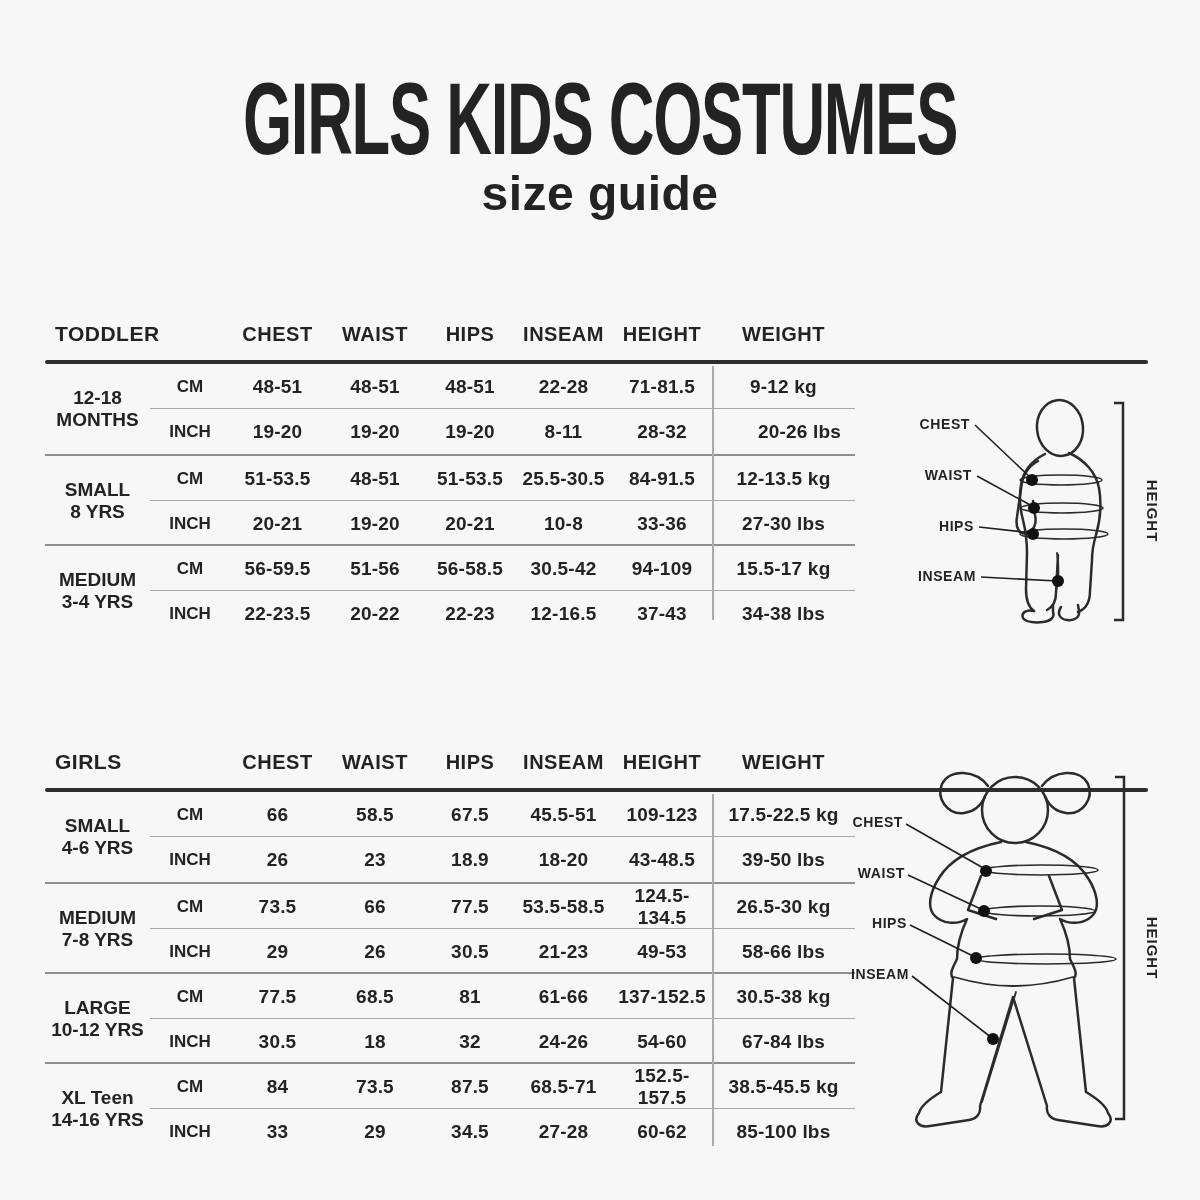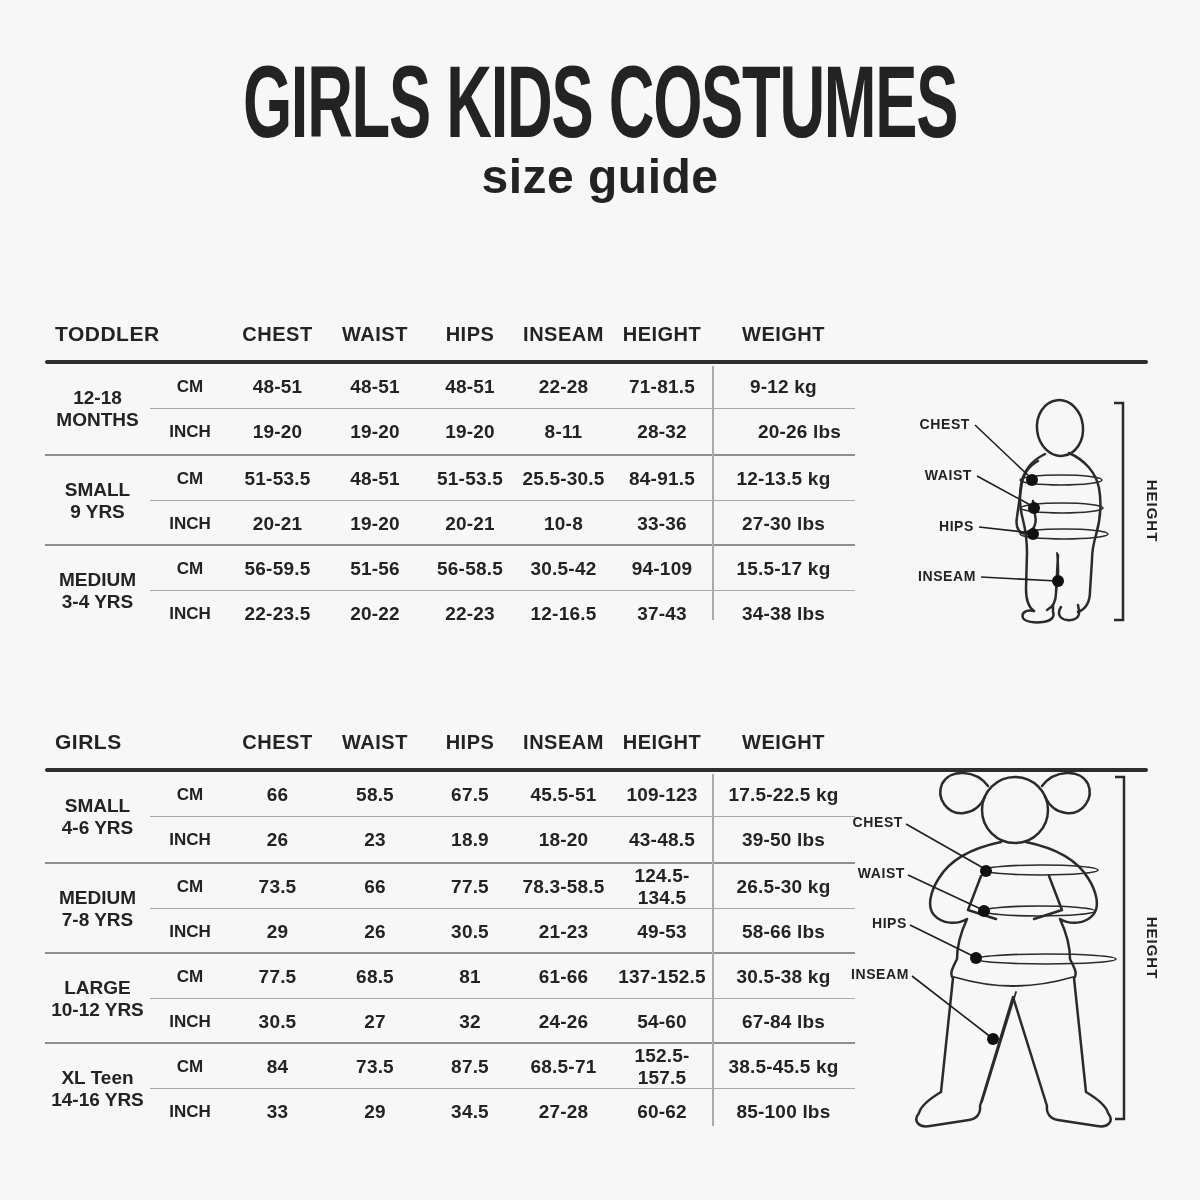--- a/index.html
+++ b/index.html
@@ -13,21 +13,21 @@
   html,body{background:var(--bg);}
   .page{
     position:relative;
     width:1200px;height:1200px;
     background:var(--bg);
     font-family:"Liberation Sans", sans-serif;
     color:var(--text);
     overflow:hidden;
   }
   
-  .page-header{position:absolute;top:51px;left:0;right:0;text-align:center;}
+  .page-header{position:absolute;top:68px;left:0;right:0;text-align:center;}
   .page-title{
     display:inline-block;
     font-size:102px;font-weight:bold;line-height:1.0;
     letter-spacing:-2px;white-space:nowrap;
     transform:scaleX(0.62);transform-origin:50% 50%;
   }
   .page-subtitle{
     font-size:48px;font-weight:bold;letter-spacing:0.5px;
     margin-top:-4px;
   }
@@ -122,21 +122,21 @@
           <div class="cell val-cell" style="grid-area: 2 / 4;">19-20</div>
           <div class="cell val-cell" style="grid-area: 2 / 5;">19-20</div>
           <div class="cell val-cell" style="grid-area: 2 / 6;">8-11</div>
           <div class="cell val-cell" style="grid-area: 2 / 7;">28-32</div>
           <div class="cell val-cell" style="grid-area: 2 / 8; padding-left: 32px;">20-26 lbs</div>
           <div class="inner-divider"></div>
         </div>
         <div class="t-group">
           <div class="cell size-cell">
             <div class="size-name">SMALL</div>
-            <div class="size-age">9 YRS</div>
+            <div class="size-age">8 YRS</div>
           </div>
           <div class="cell unit-cell" style="grid-area: 1 / 2;">CM</div>
           <div class="cell val-cell" style="grid-area: 1 / 3;">51-53.5</div>
           <div class="cell val-cell" style="grid-area: 1 / 4;">48-51</div>
           <div class="cell val-cell" style="grid-area: 1 / 5;">51-53.5</div>
           <div class="cell val-cell" style="grid-area: 1 / 6;">25.5-30.5</div>
           <div class="cell val-cell" style="grid-area: 1 / 7;">84-91.5</div>
           <div class="cell val-cell" style="grid-area: 1 / 8;">12-13.5 kg</div>
           <div class="cell unit-cell" style="grid-area: 2 / 2;">INCH</div>
           <div class="cell val-cell" style="grid-area: 2 / 3;">20-21</div>
@@ -164,21 +164,21 @@
           <div class="cell val-cell" style="grid-area: 2 / 4;">20-22</div>
           <div class="cell val-cell" style="grid-area: 2 / 5;">22-23</div>
           <div class="cell val-cell" style="grid-area: 2 / 6;">12-16.5</div>
           <div class="cell val-cell" style="grid-area: 2 / 7;">37-43</div>
           <div class="cell val-cell" style="grid-area: 2 / 8;">34-38 lbs</div>
           <div class="inner-divider"></div>
         </div>
         <div class="v-divider"></div>
       </div>
     </section>
-  <section class="size-table" data-table="1" style="top:716px">
+  <section class="size-table" data-table="1" style="top:736px">
       <div class="t-head">
         <div class="t-name">GIRLS</div>
         <div class="t-col">CHEST</div>
         <div class="t-col">WAIST</div>
         <div class="t-col">HIPS</div>
         <div class="t-col">INSEAM</div>
         <div class="t-col">HEIGHT</div>
         <div class="t-col">WEIGHT</div>
       </div>
       <div class="thick-rule"></div>
@@ -206,21 +206,21 @@
         </div>
         <div class="t-group">
           <div class="cell size-cell">
             <div class="size-name">MEDIUM</div>
             <div class="size-age">7-8 YRS</div>
           </div>
           <div class="cell unit-cell" style="grid-area: 1 / 2;">CM</div>
           <div class="cell val-cell" style="grid-area: 1 / 3;">73.5</div>
           <div class="cell val-cell" style="grid-area: 1 / 4;">66</div>
           <div class="cell val-cell" style="grid-area: 1 / 5;">77.5</div>
-          <div class="cell val-cell" style="grid-area: 1 / 6;">78.3-58.5</div>
+          <div class="cell val-cell" style="grid-area: 1 / 6;">53.5-58.5</div>
           <div class="cell val-cell" style="grid-area: 1 / 7;">124.5-134.5</div>
           <div class="cell val-cell" style="grid-area: 1 / 8;">26.5-30 kg</div>
           <div class="cell unit-cell" style="grid-area: 2 / 2;">INCH</div>
           <div class="cell val-cell" style="grid-area: 2 / 3;">29</div>
           <div class="cell val-cell" style="grid-area: 2 / 4;">26</div>
           <div class="cell val-cell" style="grid-area: 2 / 5;">30.5</div>
           <div class="cell val-cell" style="grid-area: 2 / 6;">21-23</div>
           <div class="cell val-cell" style="grid-area: 2 / 7;">49-53</div>
           <div class="cell val-cell" style="grid-area: 2 / 8;">58-66 lbs</div>
           <div class="inner-divider"></div>
@@ -232,21 +232,21 @@
           </div>
           <div class="cell unit-cell" style="grid-area: 1 / 2;">CM</div>
           <div class="cell val-cell" style="grid-area: 1 / 3;">77.5</div>
           <div class="cell val-cell" style="grid-area: 1 / 4;">68.5</div>
           <div class="cell val-cell" style="grid-area: 1 / 5;">81</div>
           <div class="cell val-cell" style="grid-area: 1 / 6;">61-66</div>
           <div class="cell val-cell" style="grid-area: 1 / 7;">137-152.5</div>
           <div class="cell val-cell" style="grid-area: 1 / 8;">30.5-38 kg</div>
           <div class="cell unit-cell" style="grid-area: 2 / 2;">INCH</div>
           <div class="cell val-cell" style="grid-area: 2 / 3;">30.5</div>
-          <div class="cell val-cell" style="grid-area: 2 / 4;">27</div>
+          <div class="cell val-cell" style="grid-area: 2 / 4;">18</div>
           <div class="cell val-cell" style="grid-area: 2 / 5;">32</div>
           <div class="cell val-cell" style="grid-area: 2 / 6;">24-26</div>
           <div class="cell val-cell" style="grid-area: 2 / 7;">54-60</div>
           <div class="cell val-cell" style="grid-area: 2 / 8;">67-84 lbs</div>
           <div class="inner-divider"></div>
         </div>
         <div class="t-group">
           <div class="cell size-cell">
             <div class="size-name">XL Teen</div>
             <div class="size-age">14-16 YRS</div>

